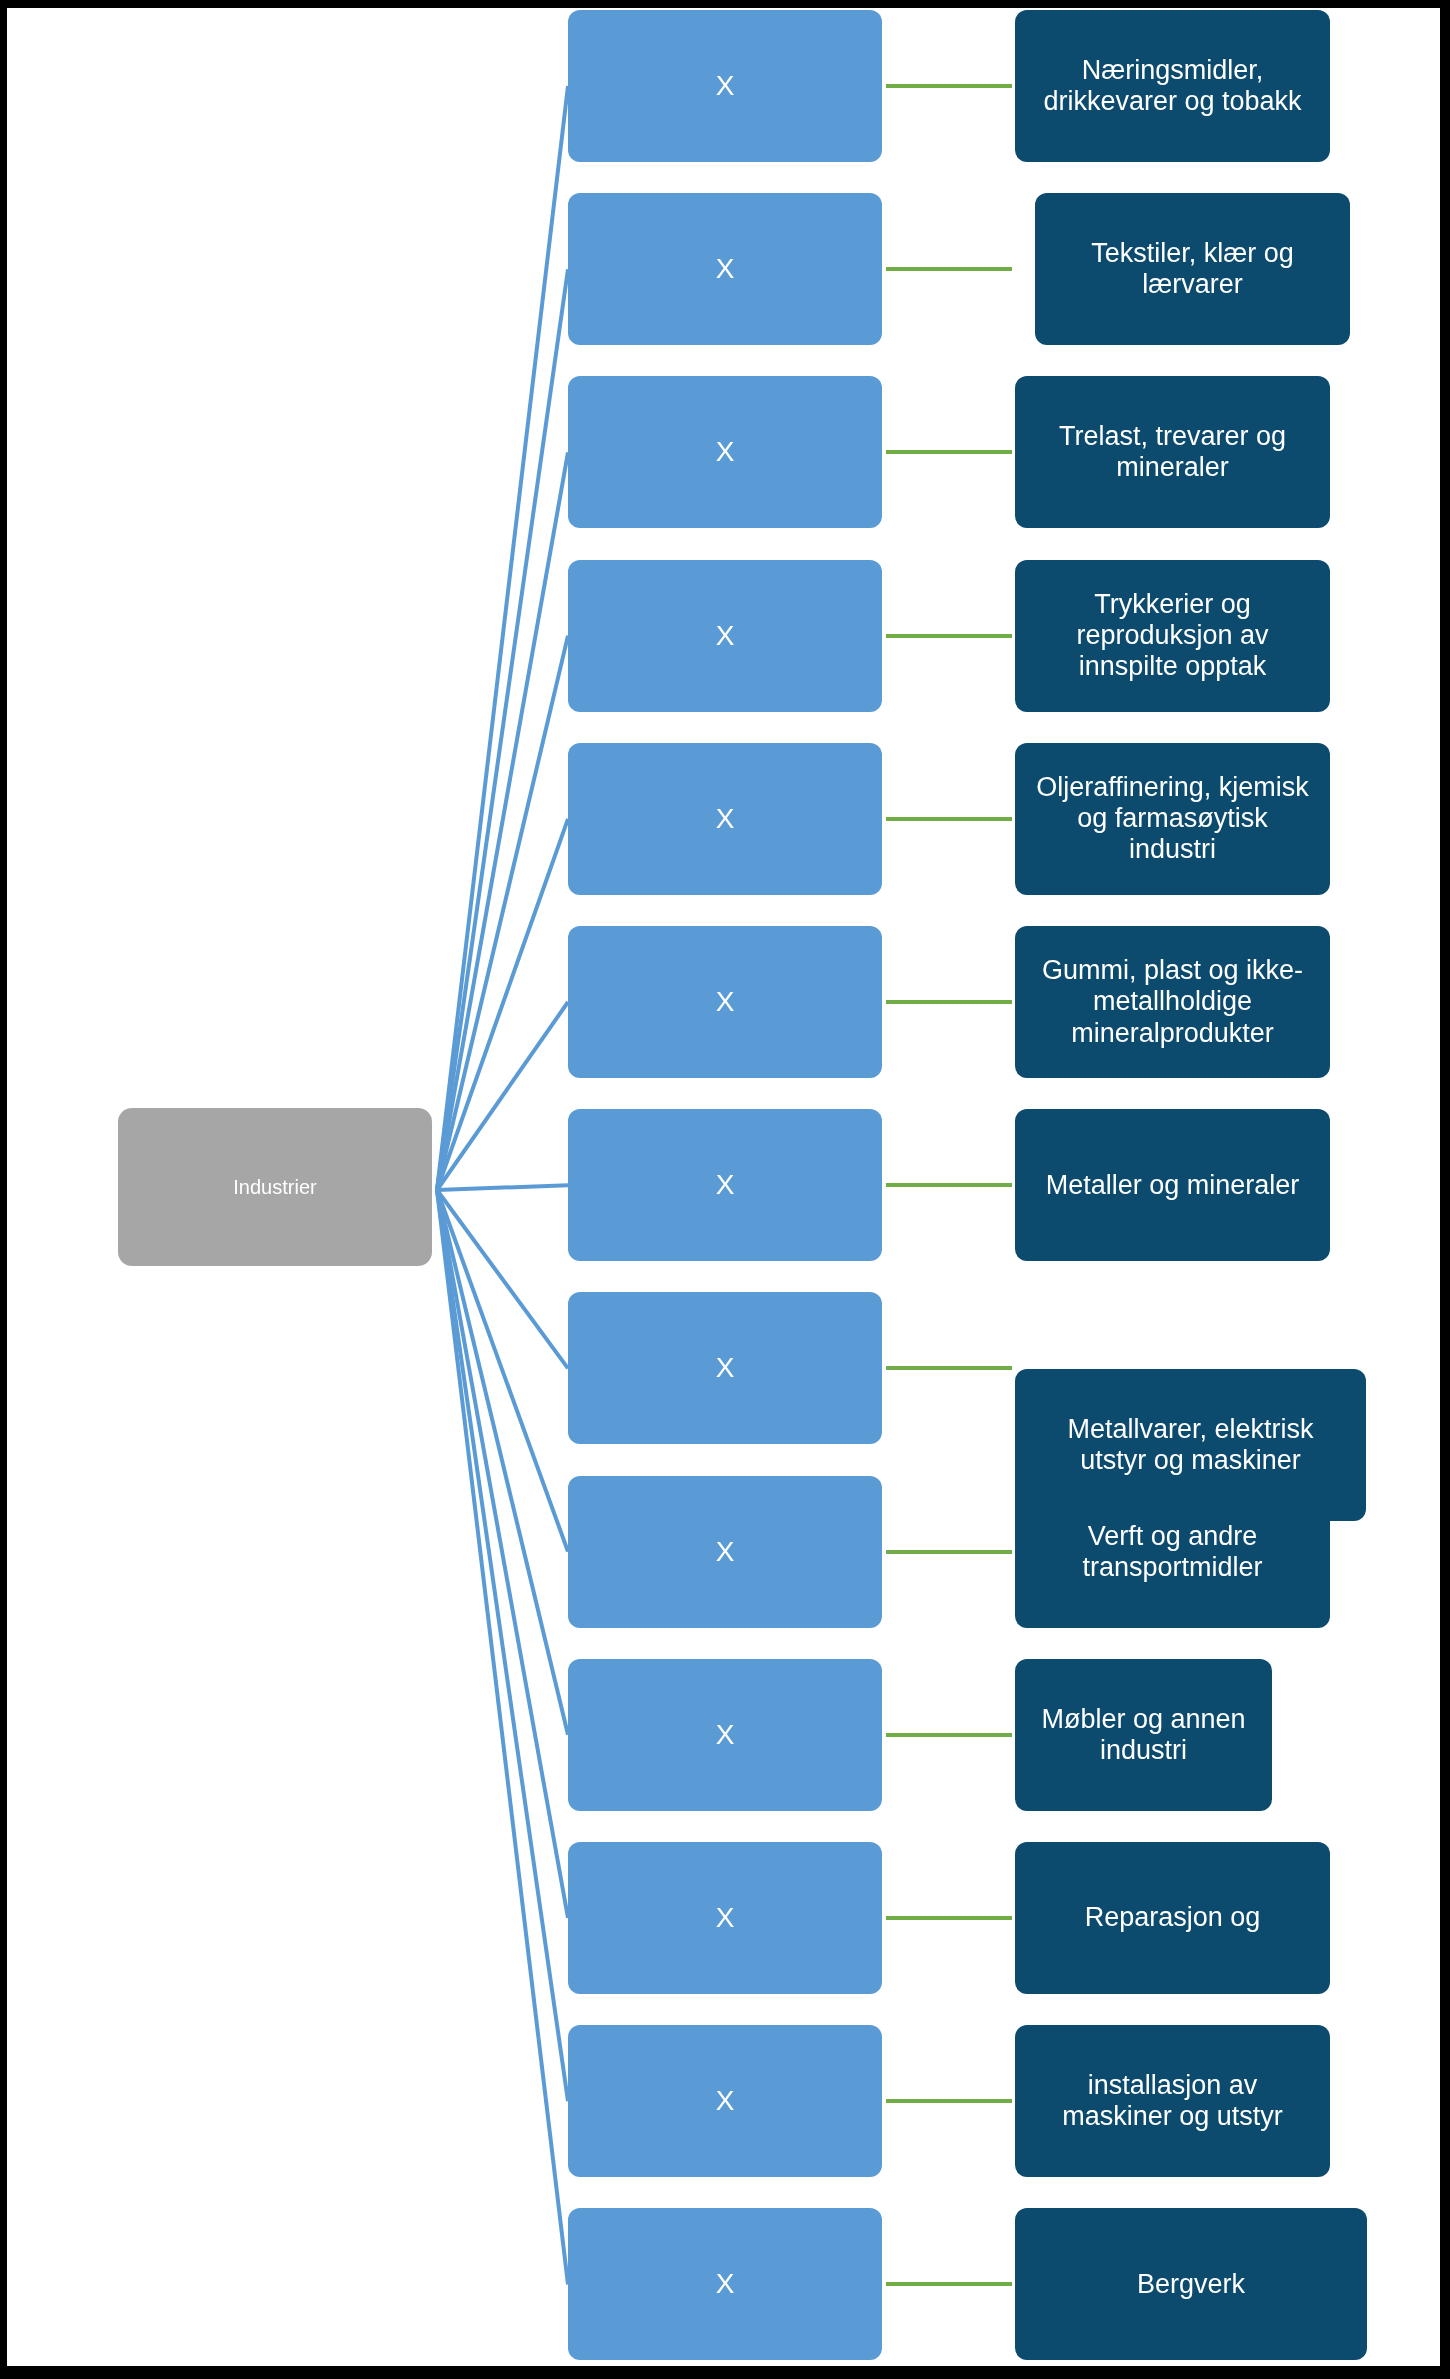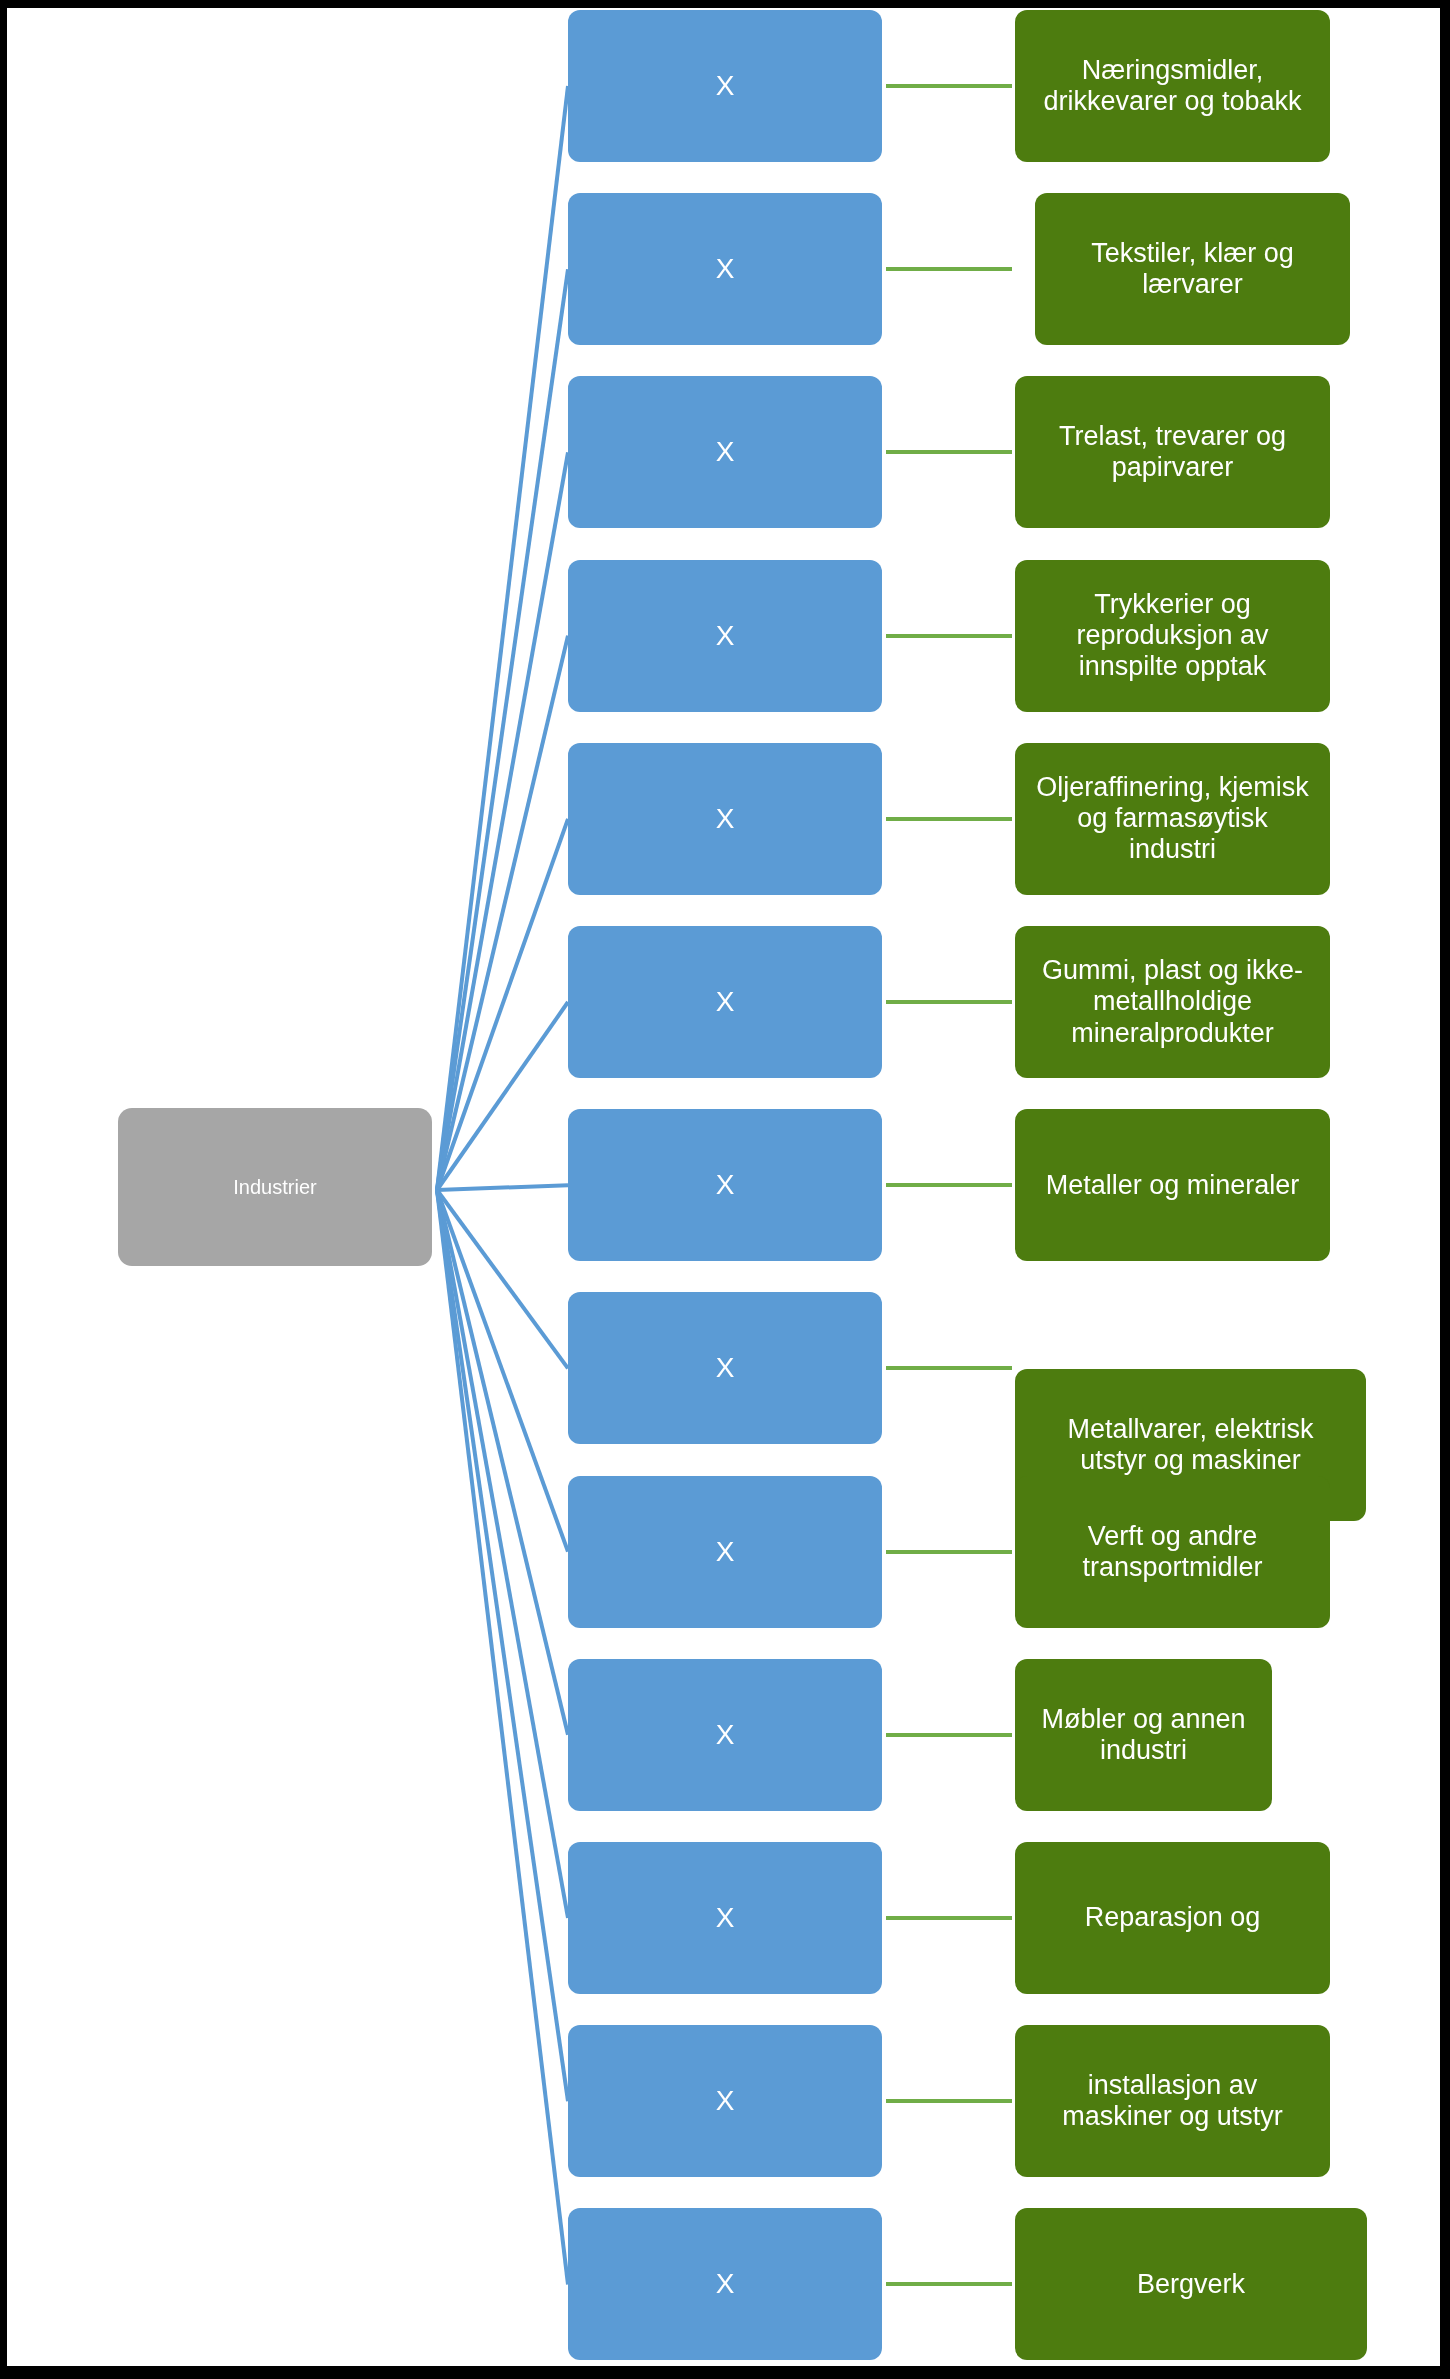--- a/index.html
+++ b/index.html
@@ -55,21 +55,21 @@
   .root-node {
     background: #a6a6a6;
     font-size: 20px;
     border-radius: 14px;
   }
   .mid-node {
     background: #5b9bd5;
     font-size: 28px;
   }
   .leaf-node {
-    background: #4d7c0f;
+    background: #0c4a6e;
     font-size: 27px;
     padding: 0 12px;
   }
   .leaf-node .leaf-text {
     display: block;
     white-space: pre-line;
   }
   .link-bar {
     position: absolute;
     height: 4px;
@@ -115,21 +115,21 @@
         <div class="node leaf-node" style="left: 1008px; top: 185.2px; width: 315px; height: 152px; margin-left: 20px;">
           <span class="leaf-text">Tekstiler, klær og
 lærvarer</span>
         </div>
         <div class="node mid-node" style="left: 561px; top: 368.4px; width: 314px; height: 152px;">
           <span>X</span>
         </div>
         <div class="link-bar" style="left: 879px; top: 442.4px; width: 126px;"></div>
         <div class="node leaf-node" style="left: 1008px; top: 368.4px; width: 315px; height: 152px;">
           <span class="leaf-text">Trelast, trevarer og
-papirvarer</span>
+mineraler</span>
         </div>
         <div class="node mid-node" style="left: 561px; top: 551.6px; width: 314px; height: 152px;">
           <span>X</span>
         </div>
         <div class="link-bar" style="left: 879px; top: 625.6px; width: 126px;"></div>
         <div class="node leaf-node" style="left: 1008px; top: 551.6px; width: 315px; height: 152px;">
           <span class="leaf-text">Trykkerier og
 reproduksjon av
 innspilte opptak</span>
         </div>

